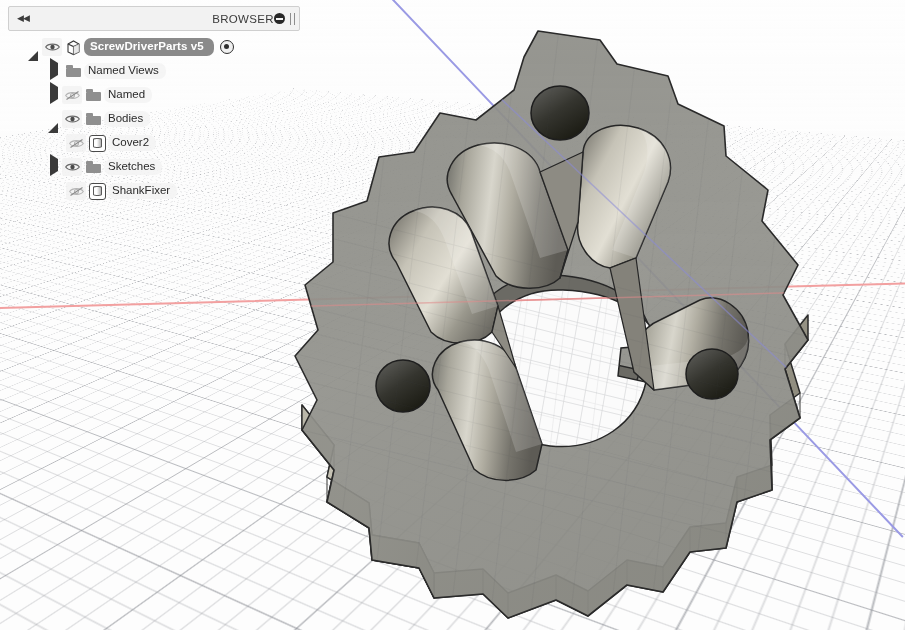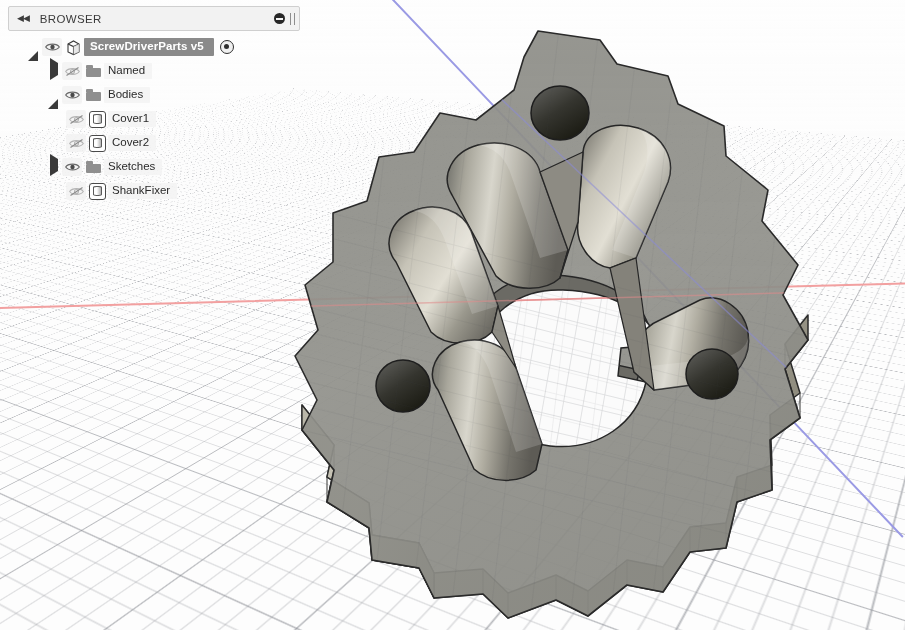--- a/index.html
+++ b/index.html
@@ -110,20 +110,21 @@
     color: #3c3c3c;
     letter-spacing: -1px;
     line-height: 1;
     margin-right: 11px;
   }
   #browser-title {
     font-size: 11.5px;
     color: #3a3a3a;
     letter-spacing: 0.35px;
     flex: 1;
+    text-align: right;
   }
   .hdr-minus {
     width: 11px; height: 11px;
     border-radius: 50%;
     background: #272727;
     position: relative;
     margin-right: 5px;
   }
   .hdr-minus::after {
     content: "";
@@ -145,21 +146,21 @@
   }
   .tree-row {
     display: flex;
     align-items: center;
     height: 24px;
     white-space: nowrap;
   }
   .tree-row .lbl {
     background: rgba(244,244,244,0.88);
     padding: 2px 7px 3px 4px;
-    border-radius: 1px;
+    border-radius: 7px;
     line-height: 1;
   }
   .tree-row.root .lbl {
     background: #8a8a8a;
     color: #ffffff;
     font-weight: bold;
     padding: 3px 10px 4px 6px;
     letter-spacing: 0.1px;
   }
 
@@ -571,20 +572,30 @@
             <path d="M3,5 L8.5,7.6 L14,5" fill="none" stroke="#3a3a3a" stroke-width="1.1"></path>
             <path d="M8.5,7.6 L8.5,15.6" fill="none" stroke="#3a3a3a" stroke-width="1.1"></path>
             <path d="M8.5,7.6 L14,5 L14,13 L8.5,15.6 Z" fill="#e2e2e2" opacity="0.8"></path>
           </svg>
         </span>
         <span class="lbl">ScrewDriverParts v5</span>
         <span class="target"></span>
       </div>
 
 
+      <div class="tree-row">
+        <span class="indent-2"></span>
+        <span class="tri">
+          <span class="tri-closed-g" style="margin:2.5px 0 0 4px;"></span>
+        </span>
+        <span class="icoslot">
+          <span class="folder"></span>
+        </span>
+        <span class="lbl">Named Views</span>
+      </div>
 
       <div class="tree-row">
         <span class="indent-2"></span>
         <span class="tri">
           <span class="tri-closed-g" style="margin:2.5px 0 0 4px;"></span>
         </span>
         <span class="icoslot narrow">
           <span class="eye-wrap">
             <svg class="ico" width="15" height="11" viewBox="0 0 15 11">
               <path d="M0.7,5.5 C3,1.7 12,1.7 14.3,5.5 C12,9.3 3,9.3 0.7,5.5 Z" fill="none" stroke="#b4b4b4" stroke-width="1.1"></path>
@@ -610,88 +621,72 @@
               <path d="M0.7,5 C3,1.2 12,1.2 14.3,5 C12,8.8 3,8.8 0.7,5 Z" fill="none" stroke="#6a6a6a" stroke-width="1.2"></path>
               <circle cx="7.5" cy="5" r="2.2" fill="#4a4a4a"></circle>
             </svg>
           </span>
         </span>
         <span class="icoslot">
           <span class="folder"></span>
         </span>
         <span class="lbl">Bodies</span>
       </div>
+
 
 
       <div class="tree-row">
         <span class="indent-3"></span>
         <span class="icoslot narrow">
           <span class="eye-wrap">
             <svg class="ico" width="15" height="11" viewBox="0 0 15 11">
               <path d="M0.7,5.5 C3,1.7 12,1.7 14.3,5.5 C12,9.3 3,9.3 0.7,5.5 Z" fill="none" stroke="#b4b4b4" stroke-width="1.1"></path>
               <circle cx="7.5" cy="5.5" r="2" fill="none" stroke="#b4b4b4" stroke-width="1.1"></circle>
               <path d="M1.5,9.6 L13.5,1.4" stroke="#8c8c8c" stroke-width="1.2"></path>
             </svg>
           </span>
         </span>
         <span class="icoslot">
           <span class="bodyico"></span>
         </span>
-        <span class="lbl">Cover1</span>
+        <span class="lbl">Cover2</span>
+      </div>
+
+      <div class="tree-row">
+        <span class="indent-2"></span>
+        <span class="tri">
+          <span class="tri-closed-g" style="margin:2.5px 0 0 4px;"></span>
+        </span>
+        <span class="icoslot narrow">
+          <span class="eye-wrap">
+            <svg class="ico" width="15" height="10" viewBox="0 0 15 10">
+              <path d="M0.7,5 C3,1.2 12,1.2 14.3,5 C12,8.8 3,8.8 0.7,5 Z" fill="none" stroke="#6a6a6a" stroke-width="1.2"></path>
+              <circle cx="7.5" cy="5" r="2.2" fill="#4a4a4a"></circle>
+            </svg>
+          </span>
+        </span>
+        <span class="icoslot">
+          <span class="folder"></span>
+        </span>
+        <span class="lbl">Sketches</span>
       </div>
 
       <div class="tree-row">
         <span class="indent-3"></span>
         <span class="icoslot narrow">
           <span class="eye-wrap">
             <svg class="ico" width="15" height="11" viewBox="0 0 15 11">
               <path d="M0.7,5.5 C3,1.7 12,1.7 14.3,5.5 C12,9.3 3,9.3 0.7,5.5 Z" fill="none" stroke="#b4b4b4" stroke-width="1.1"></path>
               <circle cx="7.5" cy="5.5" r="2" fill="none" stroke="#b4b4b4" stroke-width="1.1"></circle>
               <path d="M1.5,9.6 L13.5,1.4" stroke="#8c8c8c" stroke-width="1.2"></path>
             </svg>
           </span>
         </span>
         <span class="icoslot">
           <span class="bodyico"></span>
         </span>
-        <span class="lbl">Cover2</span>
-      </div>
-
-      <div class="tree-row">
-        <span class="indent-2"></span>
-        <span class="tri">
-          <span class="tri-closed-g" style="margin:2.5px 0 0 4px;"></span>
-        </span>
-        <span class="icoslot narrow">
-          <span class="eye-wrap">
-            <svg class="ico" width="15" height="10" viewBox="0 0 15 10">
-              <path d="M0.7,5 C3,1.2 12,1.2 14.3,5 C12,8.8 3,8.8 0.7,5 Z" fill="none" stroke="#6a6a6a" stroke-width="1.2"></path>
-              <circle cx="7.5" cy="5" r="2.2" fill="#4a4a4a"></circle>
-            </svg>
-          </span>
-        </span>
-        <span class="icoslot">
-          <span class="folder"></span>
-        </span>
-        <span class="lbl">Sketches</span>
-      </div>
-
-      <div class="tree-row">
-        <span class="indent-3"></span>
-        <span class="icoslot narrow">
-          <span class="eye-wrap">
-            <svg class="ico" width="15" height="11" viewBox="0 0 15 11">
-              <path d="M0.7,5.5 C3,1.7 12,1.7 14.3,5.5 C12,9.3 3,9.3 0.7,5.5 Z" fill="none" stroke="#b4b4b4" stroke-width="1.1"></path>
-              <circle cx="7.5" cy="5.5" r="2" fill="none" stroke="#b4b4b4" stroke-width="1.1"></circle>
-              <path d="M1.5,9.6 L13.5,1.4" stroke="#8c8c8c" stroke-width="1.2"></path>
-            </svg>
-          </span>
-        </span>
-        <span class="icoslot">
-          <span class="bodyico"></span>
-        </span>
         <span class="lbl">ShankFixer</span>
       </div>
 
     </div>
   </div>
 
 </div>
 
 </body></html>

